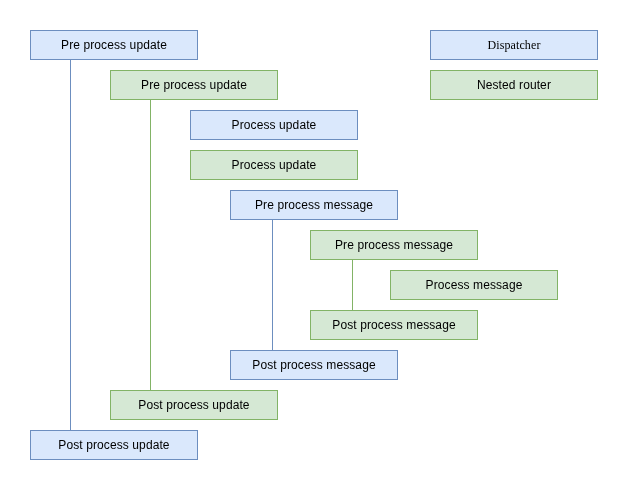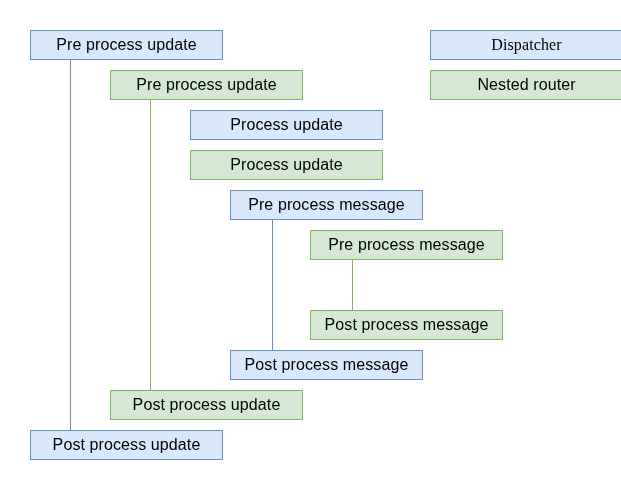--- a/index.html
+++ b/index.html
@@ -14,28 +14,28 @@
   #diagram-canvas {
     position: relative;
     width: 621px;
     height: 491px;
     background: #ffffff;
     overflow: hidden;
   }
   .node {
     position: absolute;
     box-sizing: border-box;
-    width: 193px;
+    width: 168px;
     height: 30px;
     border-width: 1px;
     border-style: solid;
     display: flex;
     align-items: center;
     justify-content: center;
-    font-size: 16px;
+    font-size: 12px;
     line-height: 14px;
     color: #000000;
     text-align: center;
     white-space: nowrap;
     letter-spacing: 0.1px;
   }
   .node.dispatcher {
     background: #dae8fc;
     border-color: #6c8ebf;
   }
@@ -76,20 +76,23 @@
     </div>
     <div class="node nested-router" style="left: 190px; top: 150px;">
       <span class="node-label">Process update</span>
     </div>
     <div class="node dispatcher" style="left: 230px; top: 190px;">
       <span class="node-label">Pre process message</span>
     </div>
     <div class="node nested-router" style="left: 310px; top: 230px;">
       <span class="node-label">Pre process message</span>
     </div>
+    <div class="node nested-router" style="left: 390px; top: 270px;">
+      <span class="node-label">Process message</span>
+    </div>
     <div class="node nested-router" style="left: 310px; top: 310px;">
       <span class="node-label">Post process message</span>
     </div>
     <div class="node dispatcher" style="left: 230px; top: 350px;">
       <span class="node-label">Post process message</span>
     </div>
     <div class="node nested-router" style="left: 110px; top: 390px;">
       <span class="node-label">Post process update</span>
     </div>
     <div class="node dispatcher" style="left: 30px; top: 430px;">

